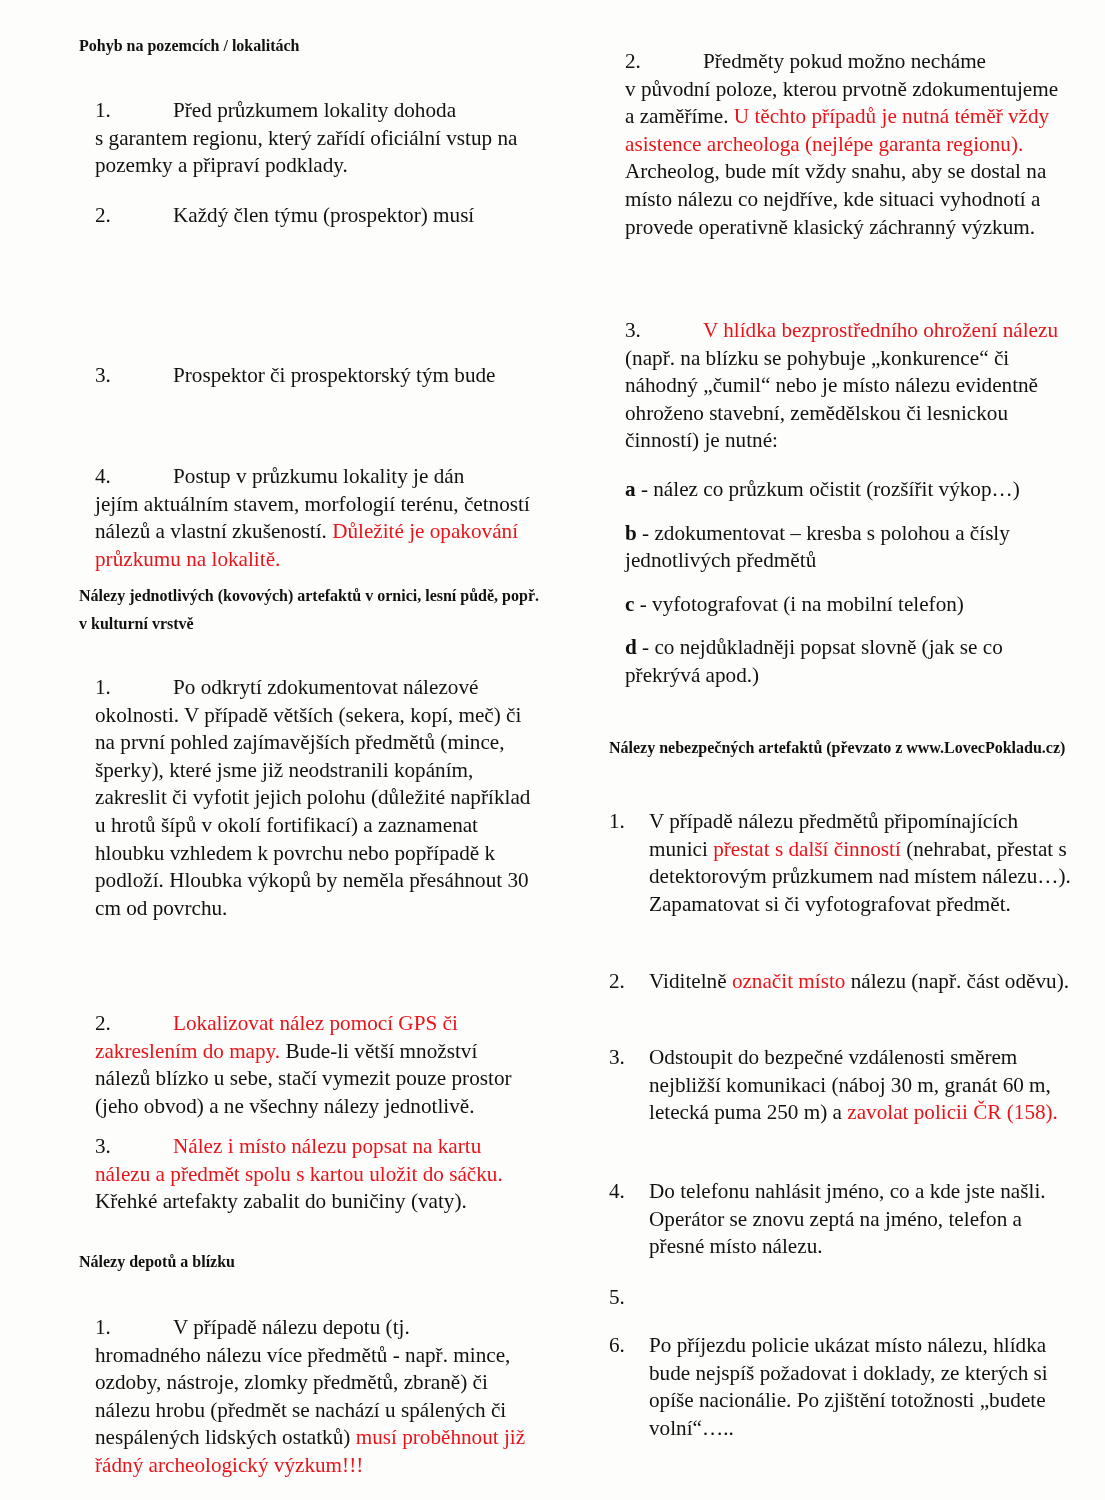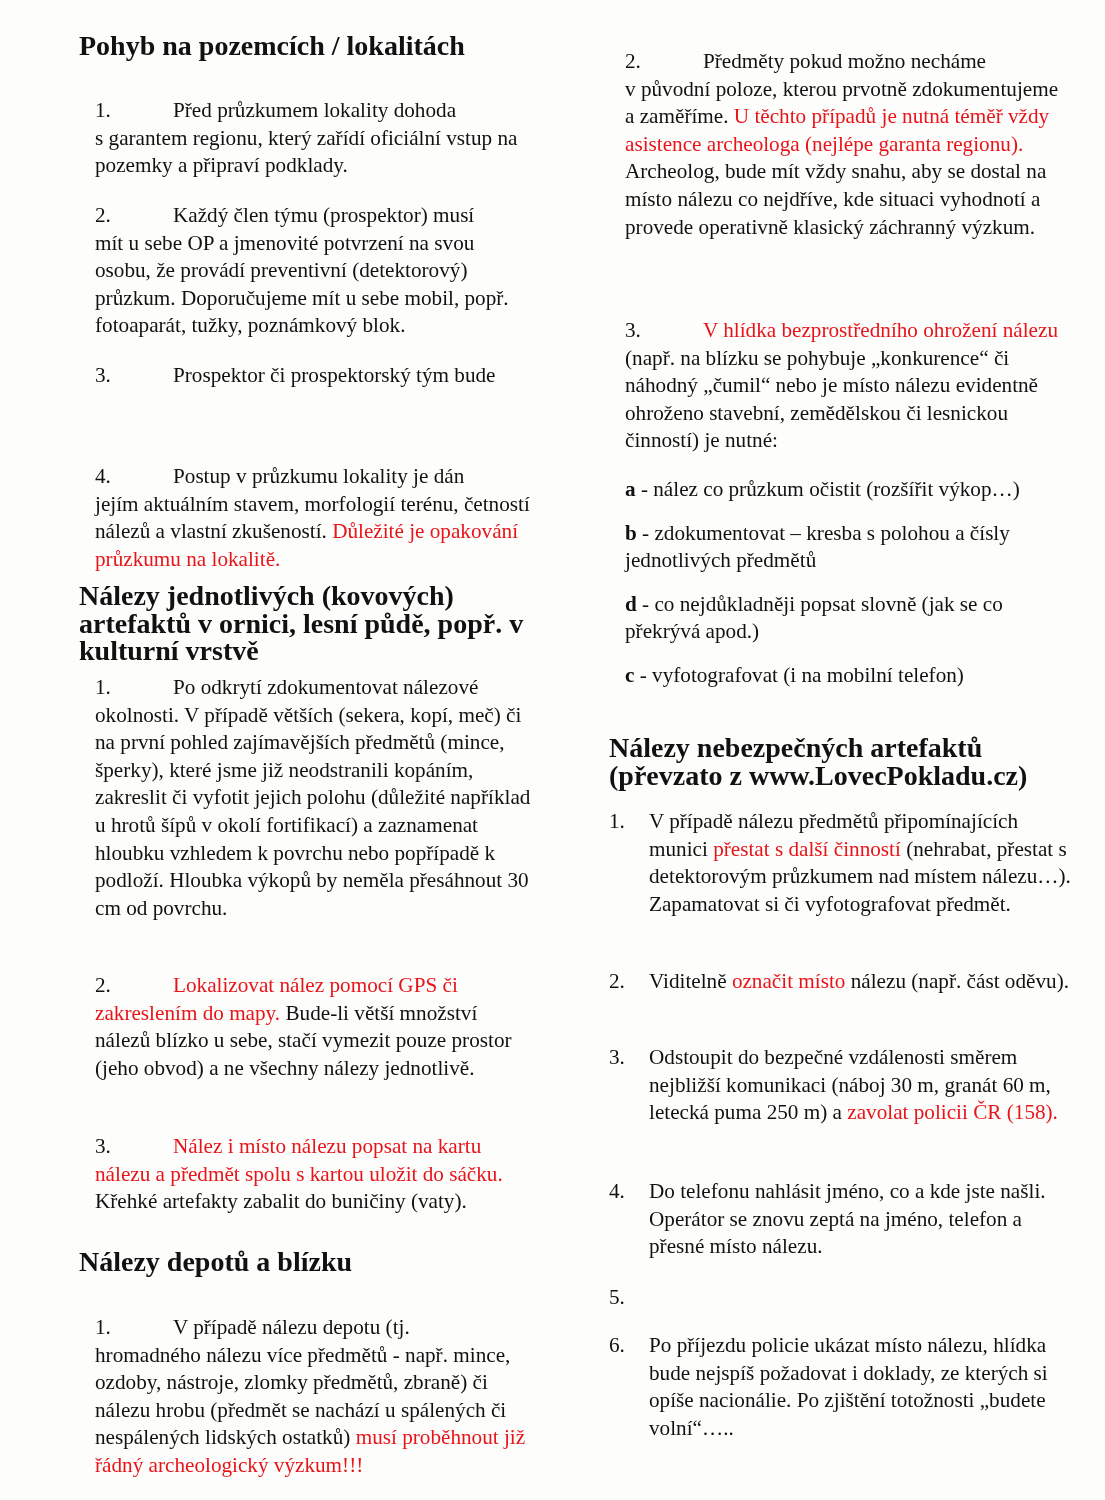--- a/index.html
+++ b/index.html
@@ -7,61 +7,61 @@
     width: 1105px; height: 1500px; overflow: hidden;
     background: #fdfdfb;
     font-family: "Liberation Serif", serif;
     color: #111;
     position: relative;
   }
   .col { position: absolute; top: 0; }
   .col.left { left: 79px; width: 470px; }
   .col.right { left: 609px; width: 470px; }
   .p { font-size: 21.2px; line-height: 27.6px; margin: 16px; }
-  .h { font-weight: bold; font-size: 28px; line-height: 27.6px; margin: 0; }
+  .h { font-weight: bold; font-size: 16px; line-height: 27.6px; margin: 0; }
   .red { color: #e8141a; font-weight: normal; }
   .num { display: inline-block; width: 78px; }
   .b { font-weight: bold; }
   .ol-item { position: relative; padding-left: 40px; font-size: 21.2px; line-height: 27.6px; margin: 0; }
   .ol-item .n { position: absolute; left: 0; top: 0; }
   .abs { position: absolute; left: 0; right: 0; }
 </style>
 </head>
 <body>
 
 <div class="col left">
   <div class="abs" style="top:32px">
     <p class="h">Pohyb na pozemcích / lokalitách</p>
   </div>
 
   <div class="abs" style="top:81px">
     <p class="p"><span class="num">1.</span><span>Před průzkumem lokality dohoda</span><br><span>s garantem regionu, který zařídí oficiální vstup na pozemky a připraví podklady.</span></p>
   </div>
 
   <div class="abs" style="top:186px">
-    <p class="p"><span class="num">2.</span><span>Každý člen týmu (prospektor) musí</span><br><span>mít u sebe OP a jmenovité potvrzení na svou osobu, že provádí preventivní (detektorový) průzkum.  Doporučujeme mít u sebe mobil, popř. fotoaparát, tužky, poznámkový blok.</span></p>
+    <p class="p"><span class="num">2.</span><span>Každý člen týmu (prospektor) musí</span><br></p>
   </div>
 
   <div class="abs" style="top:346px">
     <p class="p"><span class="num">3.</span><span>Prospektor či prospektorský tým bude</span><br></p>
   </div>
 
   <div class="abs" style="top:447px">
     <p class="p"><span class="num">4.</span><span>Postup v průzkumu lokality je dán</span><br><span>jejím aktuálním stavem, morfologií terénu, četností nálezů a vlastní zkušeností. </span><span class="red">Důležité je opakování průzkumu na lokalitě.</span></p>
   </div>
 
   <div class="abs" style="top:582px">
     <p class="h">Nálezy jednotlivých (kovových) artefaktů v ornici, lesní půdě, popř. v kulturní vrstvě</p>
   </div>
 
   <div class="abs" style="top:658px">
     <p class="p"><span class="num">1.</span><span>Po odkrytí zdokumentovat nálezové</span><br><span>okolnosti. V případě větších (sekera, kopí, meč) či na první pohled zajímavějších předmětů (mince, šperky), které jsme již neodstranili kopáním, zakreslit či vyfotit jejich polohu (důležité například u hrotů šípů v okolí fortifikací) a zaznamenat hloubku vzhledem k povrchu nebo popřípadě k podloží. Hloubka výkopů by neměla přesáhnout 30 cm od povrchu.</span></p>
   </div>
 
-  <div class="abs" style="top:956px">
+  <div class="abs" style="top:994px">
     <p class="p"><span class="num">2.</span><span class="red">Lokalizovat nález pomocí GPS či zakreslením do mapy.</span><span> Bude-li větší množství nálezů blízko u sebe, stačí vymezit pouze prostor (jeho obvod) a ne všechny nálezy jednotlivě.</span></p>
   </div>
 
   <div class="abs" style="top:1117px">
     <p class="p"><span class="num">3.</span><span class="red">Nález i místo nálezu popsat na kartu nálezu a předmět spolu s kartou uložit do sáčku.</span><span> Křehké artefakty zabalit do buničiny (vaty).</span></p>
   </div>
 
   <div class="abs" style="top:1248px">
     <p class="h">Nálezy depotů a blízku</p>
   </div>
@@ -76,22 +76,22 @@
     <p class="p"><span class="num">2.</span><span>Předměty pokud možno necháme</span><br><span>v původní poloze, kterou prvotně zdokumentujeme a zaměříme. </span><span class="red">U těchto případů je nutná téměř vždy asistence archeologa (nejlépe garanta regionu).</span><span> Archeolog, bude mít vždy snahu, aby se dostal na místo nálezu co nejdříve, kde situaci vyhodnotí a provede operativně klasický záchranný výzkum.</span></p>
   </div>
 
   <div class="abs" style="top:301px">
     <p class="p"><span class="num">3.</span><span class="red">V hlídka bezprostředního ohrožení nálezu</span><span> (např. na blízku se pohybuje „konkurence“ či náhodný „čumil“ nebo je místo nálezu evidentně ohroženo stavební, zemědělskou či lesnickou činností) je nutné:</span></p>
   </div>
 
   <div class="abs" style="top:460px">
     <p class="p"><span class="b">a</span><span> - nález co průzkum očistit (rozšířit výkop…)</span></p>
     <p class="p"><span class="b">b</span><span> - zdokumentovat – kresba s polohou a čísly jednotlivých předmětů</span></p>
+    <p class="p"><span class="b">c</span><span> - vyfotografovat (i na mobilní telefon)</span></p>
     <p class="p"><span class="b">d</span><span> - co nejdůkladněji popsat slovně (jak se co překrývá apod.)</span></p>
-    <p class="p"><span class="b">c</span><span> - vyfotografovat (i na mobilní telefon)</span></p>
   </div>
 
   <div class="abs" style="top:734px">
     <p class="h">Nálezy nebezpečných artefaktů (převzato z www.LovecPokladu.cz)</p>
   </div>
 
   <div class="abs" style="top:808px">
     <p class="ol-item"><span class="n">1.</span><span>V případě nálezu předmětů připomínajících munici </span><span class="red">přestat s další činností</span><span> (nehrabat, přestat s detektorovým průzkumem nad místem nálezu…). Zapamatovat si či vyfotografovat předmět.</span></p>
   </div>
 

